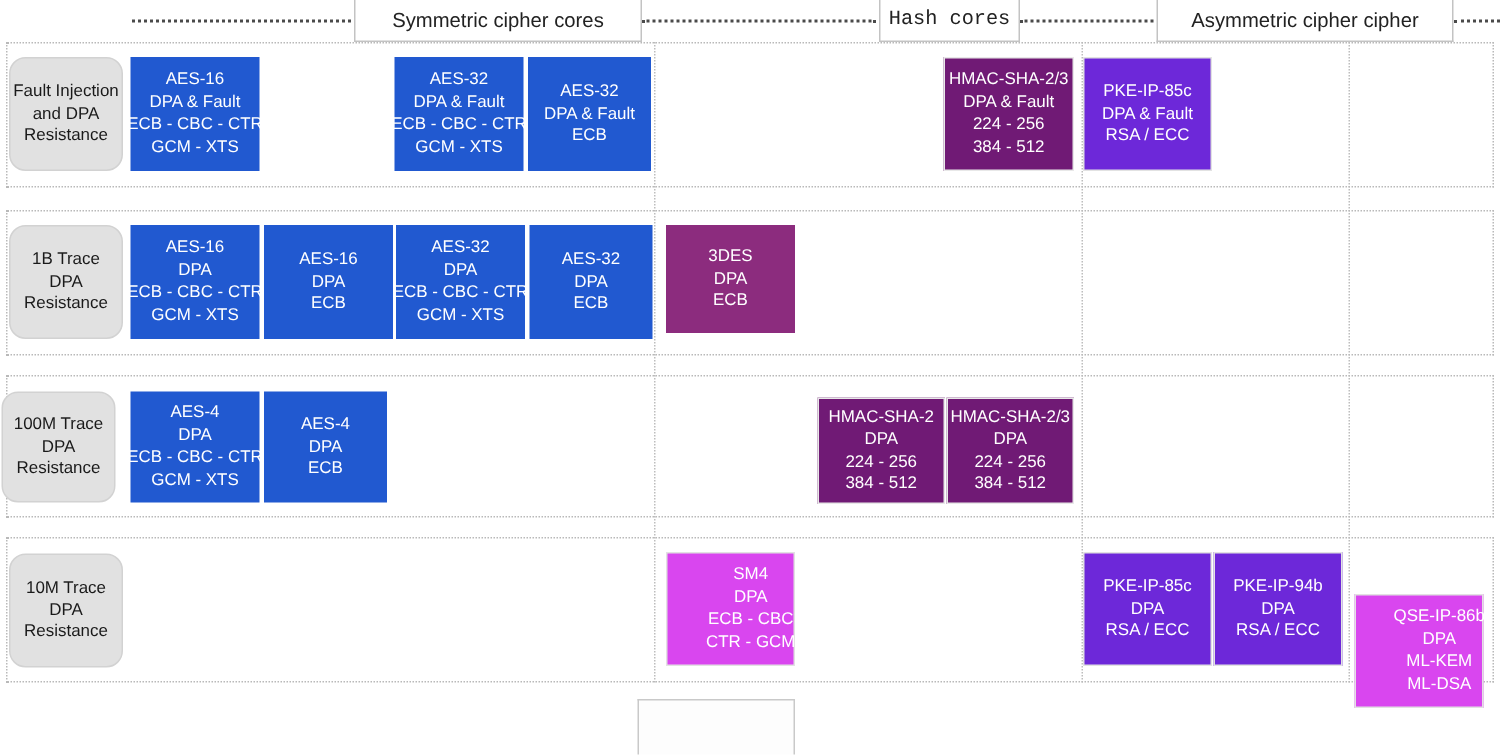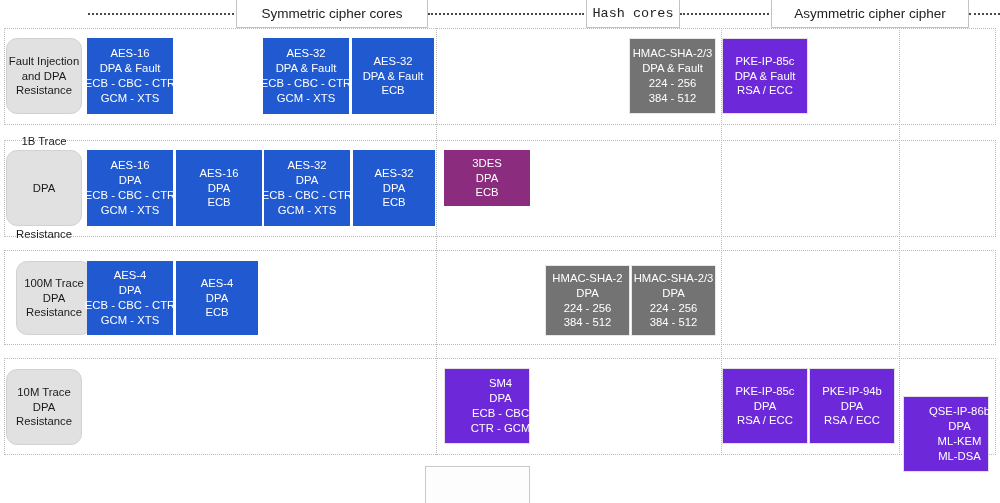--- a/index.html
+++ b/index.html
@@ -42,22 +42,22 @@
 
   
   .cell{position:absolute;box-sizing:border-box;
         display:flex;flex-direction:column;align-items:center;
         justify-content:center;
         font-size:11.3px;line-height:14.8px;
         color:#ffffff;text-align:center;white-space:nowrap;}
   .cell span{display:block;}
   .cell.blue{background:#2159d0;}
   .cell.purple{background:#8c2c7e;}
-  .cell.orange{background:#737373;border:1px solid #e8e8e8;}
-  .cell.green{background:#6d28d9;border:1px solid #e2e2e2;padding-left:27px;}
+  .cell.orange{background:#701a75;border:1px solid #e8e8e8;}
+  .cell.green{background:#d946ef;border:1px solid #e2e2e2;padding-left:27px;}
   .cell.gray{background:#6d28d9;border:1px solid #e2e2e2;}
 
   
   .partial-box{position:absolute;background:#fdfdfd;
                border-left:1px solid #c9c9c9;
                border-right:1px solid #c9c9c9;
                border-top:1px solid #c9c9c9;
                box-sizing:border-box;}
 </style>
 </head>
@@ -89,26 +89,26 @@
       <div class="rowband" style="top: 140px; height: 97px;"></div>
       <div class="rowband" style="top: 250px; height: 95px;"></div>
       <div class="rowband" style="top: 358px; height: 97px;"></div>
     </div>
   <div id="labels">
       <div class="rowlabel" style="left: 6px; top: 38px; height: 76px;">
         <span>Fault Injection</span>
         <span>and DPA</span>
         <span>Resistance</span>
       </div>
-      <div class="rowlabel" style="left: 6px; top: 150px; height: 76px; gap: 32px;">
+      <div class="rowlabel" style="left: 6px; top: 150px; height: 76px;">
         <span>1B Trace</span>
         <span>DPA</span>
         <span>Resistance</span>
       </div>
-      <div class="rowlabel" style="left: 16px; top: 261px; height: 74px;">
+      <div class="rowlabel" style="left: 1px; top: 261px; height: 74px;">
         <span>100M Trace</span>
         <span>DPA</span>
         <span>Resistance</span>
       </div>
       <div class="rowlabel" style="left: 6px; top: 369px; height: 76px;">
         <span>10M Trace</span>
         <span>DPA</span>
         <span>Resistance</span>
       </div>
     </div>
@@ -156,21 +156,21 @@
         <span>AES-32</span>
         <span>DPA</span>
         <span>ECB - CBC - CTR</span>
         <span>GCM - XTS</span>
       </div>
       <div class="cell blue" style="left: 353px; top: 150px; width: 82px; height: 76px;">
         <span>AES-32</span>
         <span>DPA</span>
         <span>ECB</span>
       </div>
-      <div class="cell purple" style="left: 444px; top: 150px; width: 86px; height: 56px;">
+      <div class="cell purple" style="left: 444px; top: 150px; width: 86px; height: 72px;">
         <span>3DES</span>
         <span>DPA</span>
         <span>ECB</span>
       </div>
       <div class="cell blue" style="left: 87px; top: 261px; width: 86px; height: 74px;">
         <span>AES-4</span>
         <span>DPA</span>
         <span>ECB - CBC - CTR</span>
         <span>GCM - XTS</span>
       </div>

